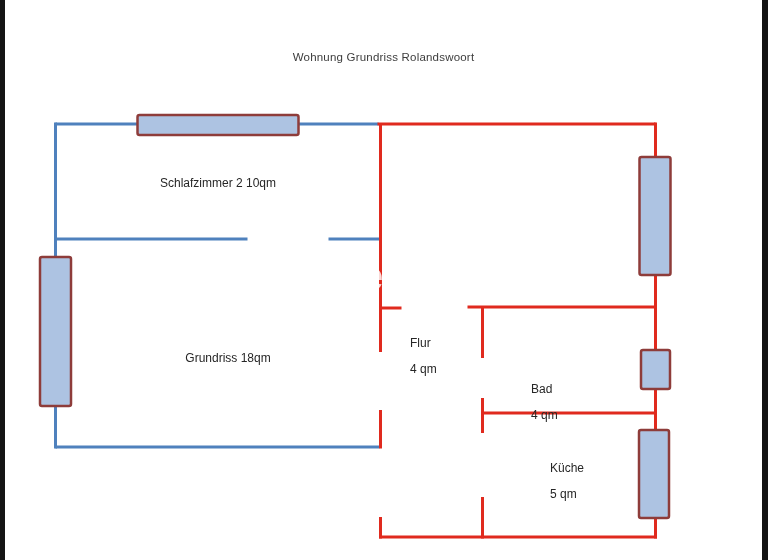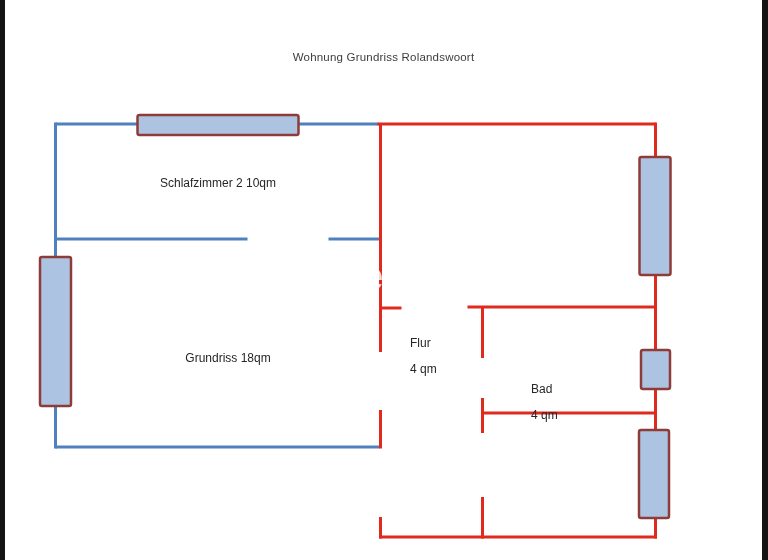--- a/index.html
+++ b/index.html
@@ -124,16 +124,20 @@
     <div class="room-label lbl-flur">
       <div>Flur</div>
       <div>4 qm</div>
     </div>
 
     <div class="room-label lbl-bad">
       <div>Bad</div>
       <div>4 qm</div>
     </div>
 
+    <div class="room-label lbl-kueche">
+      <div>Küche</div>
+      <div>5 qm</div>
+    </div>
 
   </div>
   <div class="letterbox-right" style="position:absolute; top:0; right:0; width:6px; height:560px; background:var(--letterbox, #141414);"></div>
 </div>
 
 </body></html>

